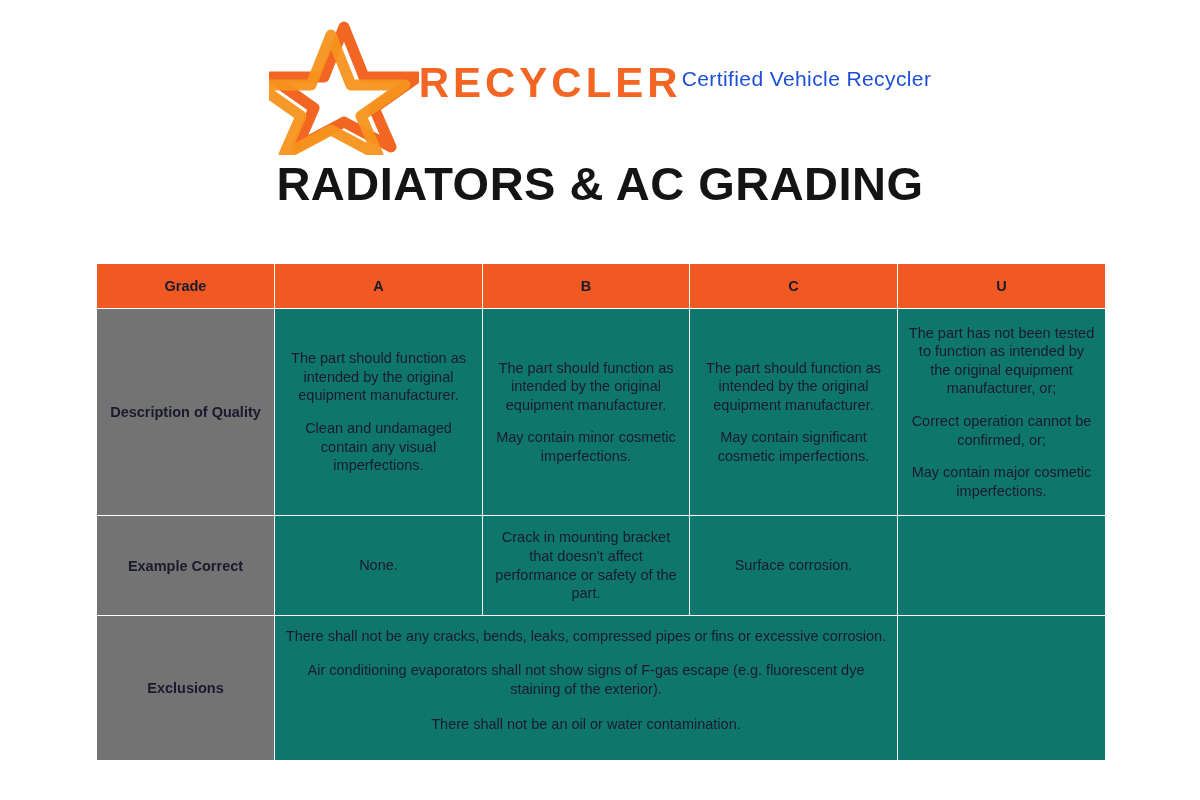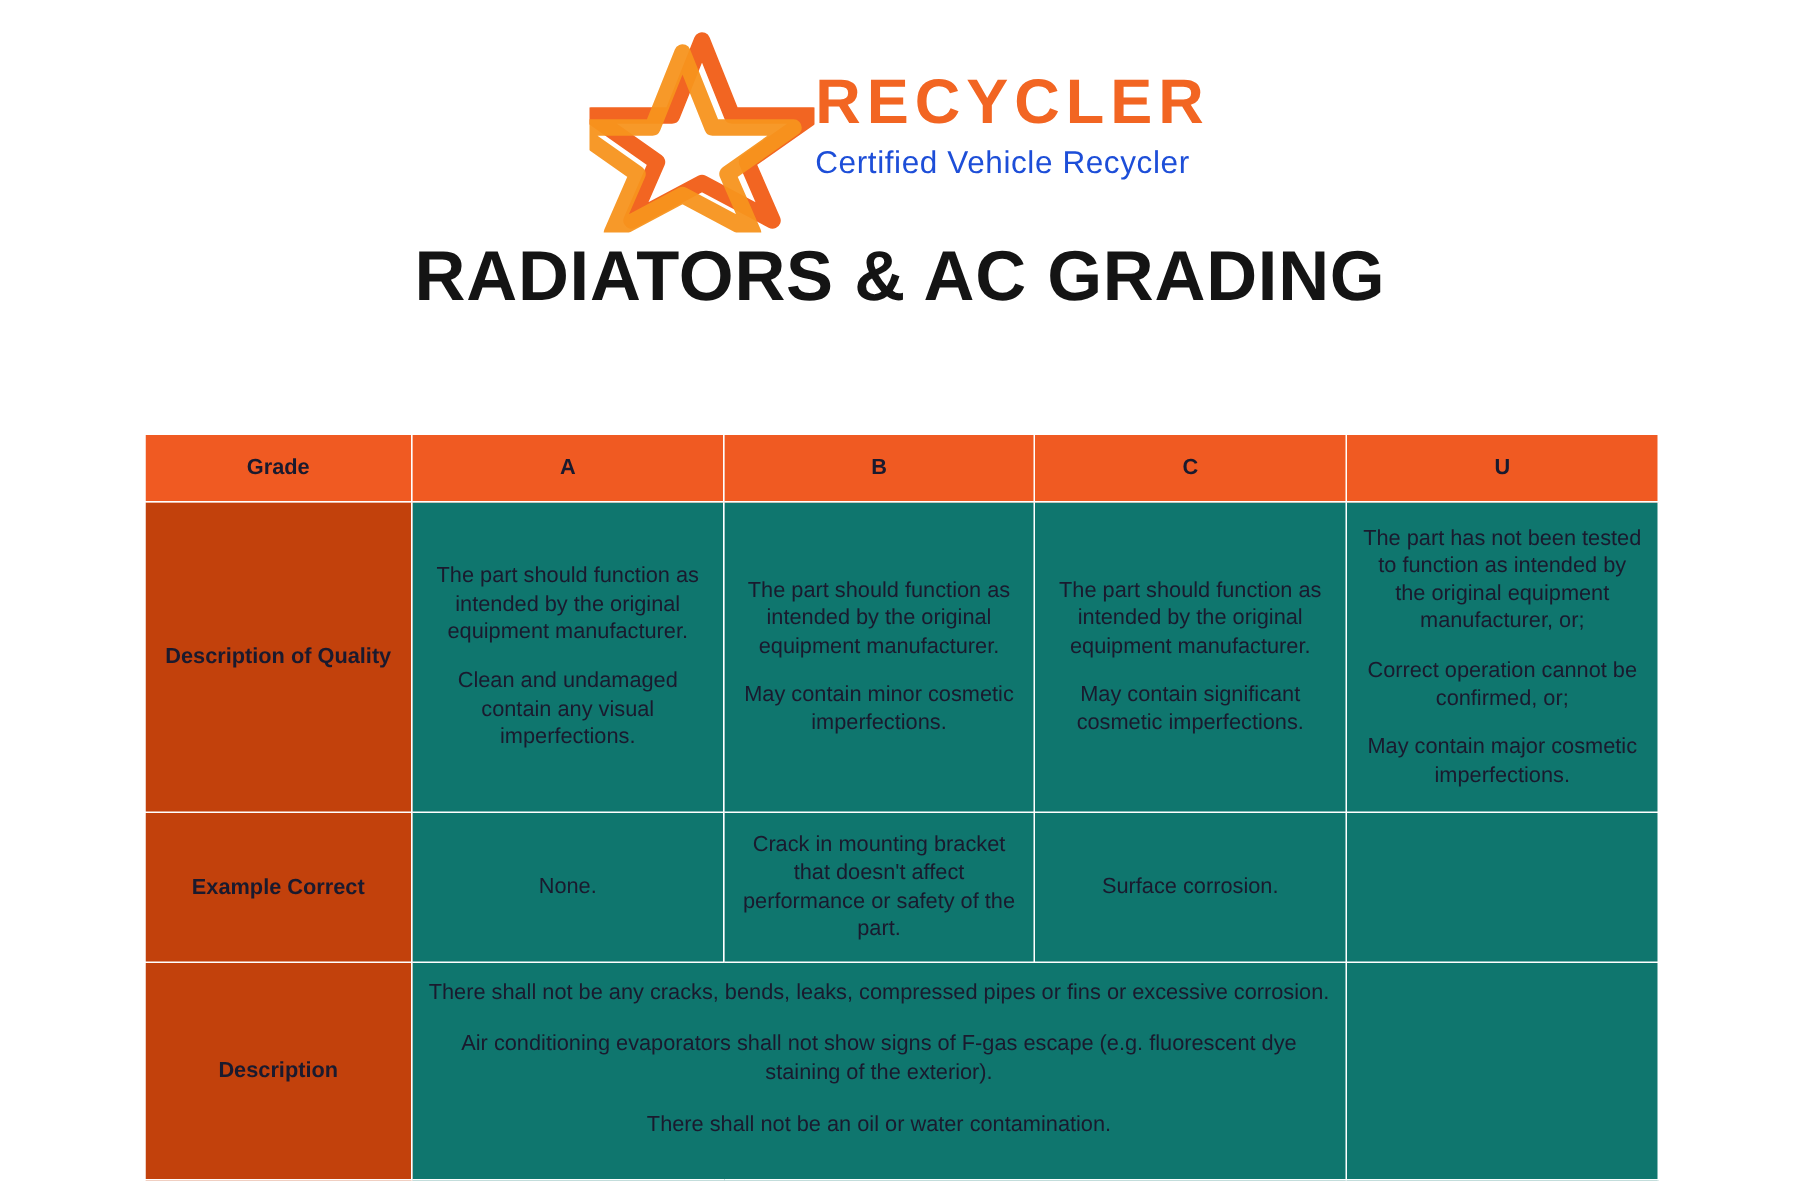--- a/index.html
+++ b/index.html
@@ -33,23 +33,24 @@
   }
   .logo-star {
     width: 150px;
     height: 140px;
     flex: 0 0 auto;
     position: relative;
     top: 2px;
   }
   .logo-text {
     display: flex;
-    flex-direction: column;
+    flex-direction: row;
     justify-content: center;
     margin-left: -6px;
+    text-align: center;
   }
   .logo-main {
     font-size: 42px;
     font-weight: bold;
     letter-spacing: 4px;
     color: #f26522;
     line-height: 1.05;
   }
   .logo-sub {
     font-size: 21px;
@@ -66,21 +67,21 @@
     font-weight: bold;
     letter-spacing: 0.5px;
     color: #141414;
     margin-top: 16px;
   }
 
   
   .grading-table {
     position: absolute;
     left: 96px;
-    top: 289px;
+    top: 263px;
     width: 1009px;
     border-collapse: collapse;
     table-layout: fixed;
   }
   .grading-table td, .grading-table th {
     border: 1px solid #ffffff;
     vertical-align: middle;
     padding: 8px 10px;
     box-sizing: border-box;
   }
@@ -93,21 +94,21 @@
   .hdr {
     background: #f05a22;
     color: #1a1a2e;
     font-size: 14.5px;
     font-weight: bold;
     text-align: center;
     height: 45px;
     padding: 4px 6px;
   }
   .rowlabel {
-    background: #c2410c;
+    background: #737373;
     color: #1a1a2e;
     font-size: 14.5px;
     font-weight: bold;
     text-align: center;
   }
   .cell {
     background: #0f766e;
     color: #1a1a2e;
     font-size: 14.5px;
     line-height: 1.28;
@@ -196,21 +197,21 @@
         </td>
         <td class="cell">
           <p>Crack in mounting bracket that doesn't affect performance or safety of the part.</p>
         </td>
         <td class="cell">
           <p>Surface corrosion.</p>
         </td>
         <td class="cell empty"></td>
       </tr>
       <tr class="row-excl">
-        <td class="rowlabel">Description</td>
+        <td class="rowlabel">Exclusions</td>
         <td class="cell cell-wide" colspan="3">
           <p>There shall not be any cracks, bends, leaks, compressed pipes or fins or excessive corrosion.</p>
           <p>Air conditioning evaporators shall not show signs of F-gas escape (e.g. fluorescent dye staining of the exterior).</p>
           <p>There shall not be an oil or water contamination.</p>
         </td>
         <td class="cell empty"></td>
       </tr>
     </tbody>
   </table>
 

